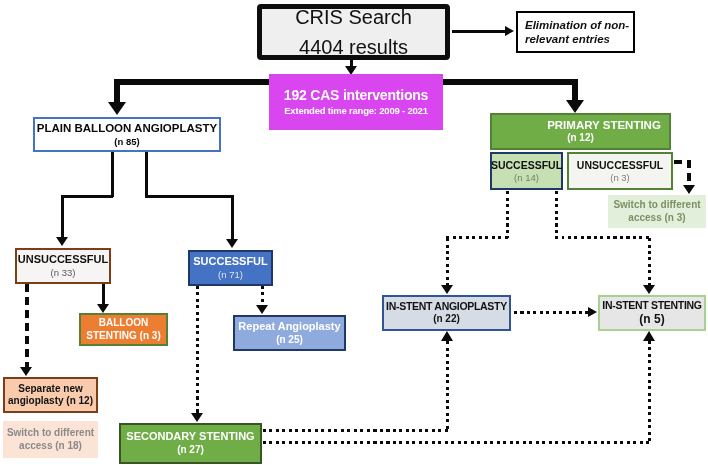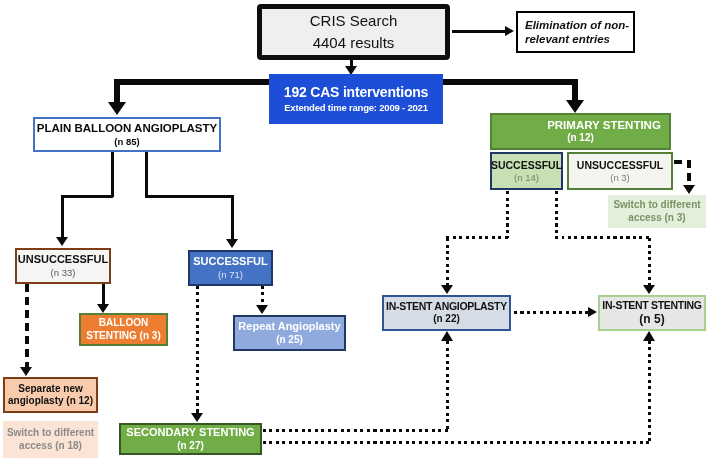--- a/index.html
+++ b/index.html
@@ -3,24 +3,24 @@
 <meta charset="utf-8">
 <style>
   html,body{margin:0;padding:0;background:#fff;}
   #canvas{position:relative;width:708px;height:465px;background:#ffffff;
           font-family:"Liberation Sans",sans-serif;overflow:hidden;}
   .node{position:absolute;box-sizing:border-box;display:flex;flex-direction:column;
         justify-content:center;align-items:center;text-align:center;line-height:1.25;}
   .t1,.t2{white-space:nowrap;}
   
   .cris{left:257px;top:4px;width:193px;height:56px;background:#efefef;border:5px solid #0d0d0d;
-        border-radius:4px;font-size:15px;color:#111;line-height:1.5;}
+        border-radius:4px;font-size:20px;color:#111;line-height:1.5;}
   .elim{left:516px;top:11px;width:119px;height:42px;background:#fff;border:2px solid #000;
         font-style:italic;font-weight:bold;font-size:11.5px;align-items:flex-start;padding-left:7px;color:#111;}
-  .blackbox{left:269px;top:74px;width:174px;height:50px;background:#1d4ed8;color:#fff;z-index:3;}
+  .blackbox{left:269px;top:74px;width:174px;height:56px;background:#d946ef;color:#fff;z-index:3;}
   .blackbox .bt1{font-size:14px;font-weight:bold;letter-spacing:-0.2px;white-space:nowrap;}
   .blackbox .bt2{font-size:10px;font-weight:bold;white-space:nowrap;margin-top:1px;}
   .blackbox .bt3{font-size:9.5px;font-weight:600;letter-spacing:-0.2px;white-space:nowrap;margin-top:1px;}
   .u{text-decoration:underline;}
   .pba{left:33px;top:117px;width:188px;height:35px;background:#fff;border:2px solid #4472c4;color:#0a0a0a;}
   .pba .t1{font-size:11.5px;font-weight:bold;}
   .pba .t2{font-size:9.5px;font-weight:bold;}
   .primary{left:490px;top:113px;width:181px;height:37px;background:#70ad47;border:2px solid #538135;color:#fff;}
   .primary .t1{font-size:11.5px;font-weight:bold;padding-left:47px;}
   .primary .t2{font-size:10px;font-weight:bold;}
@@ -38,21 +38,21 @@
   .succ52 .t1{font-size:11px;font-weight:bold;}
   .succ52 .t2{font-size:9.5px;color:#dbe5f1;}
   .salvage{left:79px;top:313px;width:89px;height:33px;background:#ed7d31;border:2px solid #538135;
            color:#fff;font-weight:bold;font-size:10px;}
   .repeat{left:233px;top:315px;width:113px;height:36px;background:#8faadc;border:2px solid #1f3864;color:#fff;}
   .repeat .t1{font-size:11px;font-weight:bold;}
   .repeat .t2{font-size:10px;font-weight:bold;}
   .separate{left:3px;top:377px;width:95px;height:36px;background:#f8cbad;border:2.5px solid #7c3d17;
             color:#111;font-weight:bold;font-size:10px;}
   .switch18{left:3px;top:421px;width:95px;height:37px;background:#fbe3d6;color:#8a8a8a;font-weight:bold;font-size:10px;}
-  .secondary{left:119px;top:423px;width:143px;height:32px;background:#70ad47;border:2.5px solid #375623;color:#fff;}
+  .secondary{left:119px;top:423px;width:143px;height:41px;background:#70ad47;border:2.5px solid #375623;color:#fff;}
   .secondary .t1{font-size:11px;font-weight:bold;}
   .secondary .t2{font-size:10px;font-weight:bold;}
   .inangio{left:382px;top:295px;width:129px;height:36px;background:#d6dce5;border:2.5px solid #2f5597;color:#111;}
   .inangio .t1{font-size:10.5px;font-weight:bold;letter-spacing:-0.3px;}
   .inangio .t2{font-size:10px;font-weight:bold;}
   .instent{left:598px;top:295px;width:108px;height:36px;background:#e7e6e6;border:2.5px solid #a9d18e;color:#111;}
   .instent .t1{font-size:10.5px;font-weight:bold;letter-spacing:-0.3px;}
   .instent .t2{font-size:12px;font-weight:bold;}
   
   .ln{position:absolute;background:#0a0a0a;}

